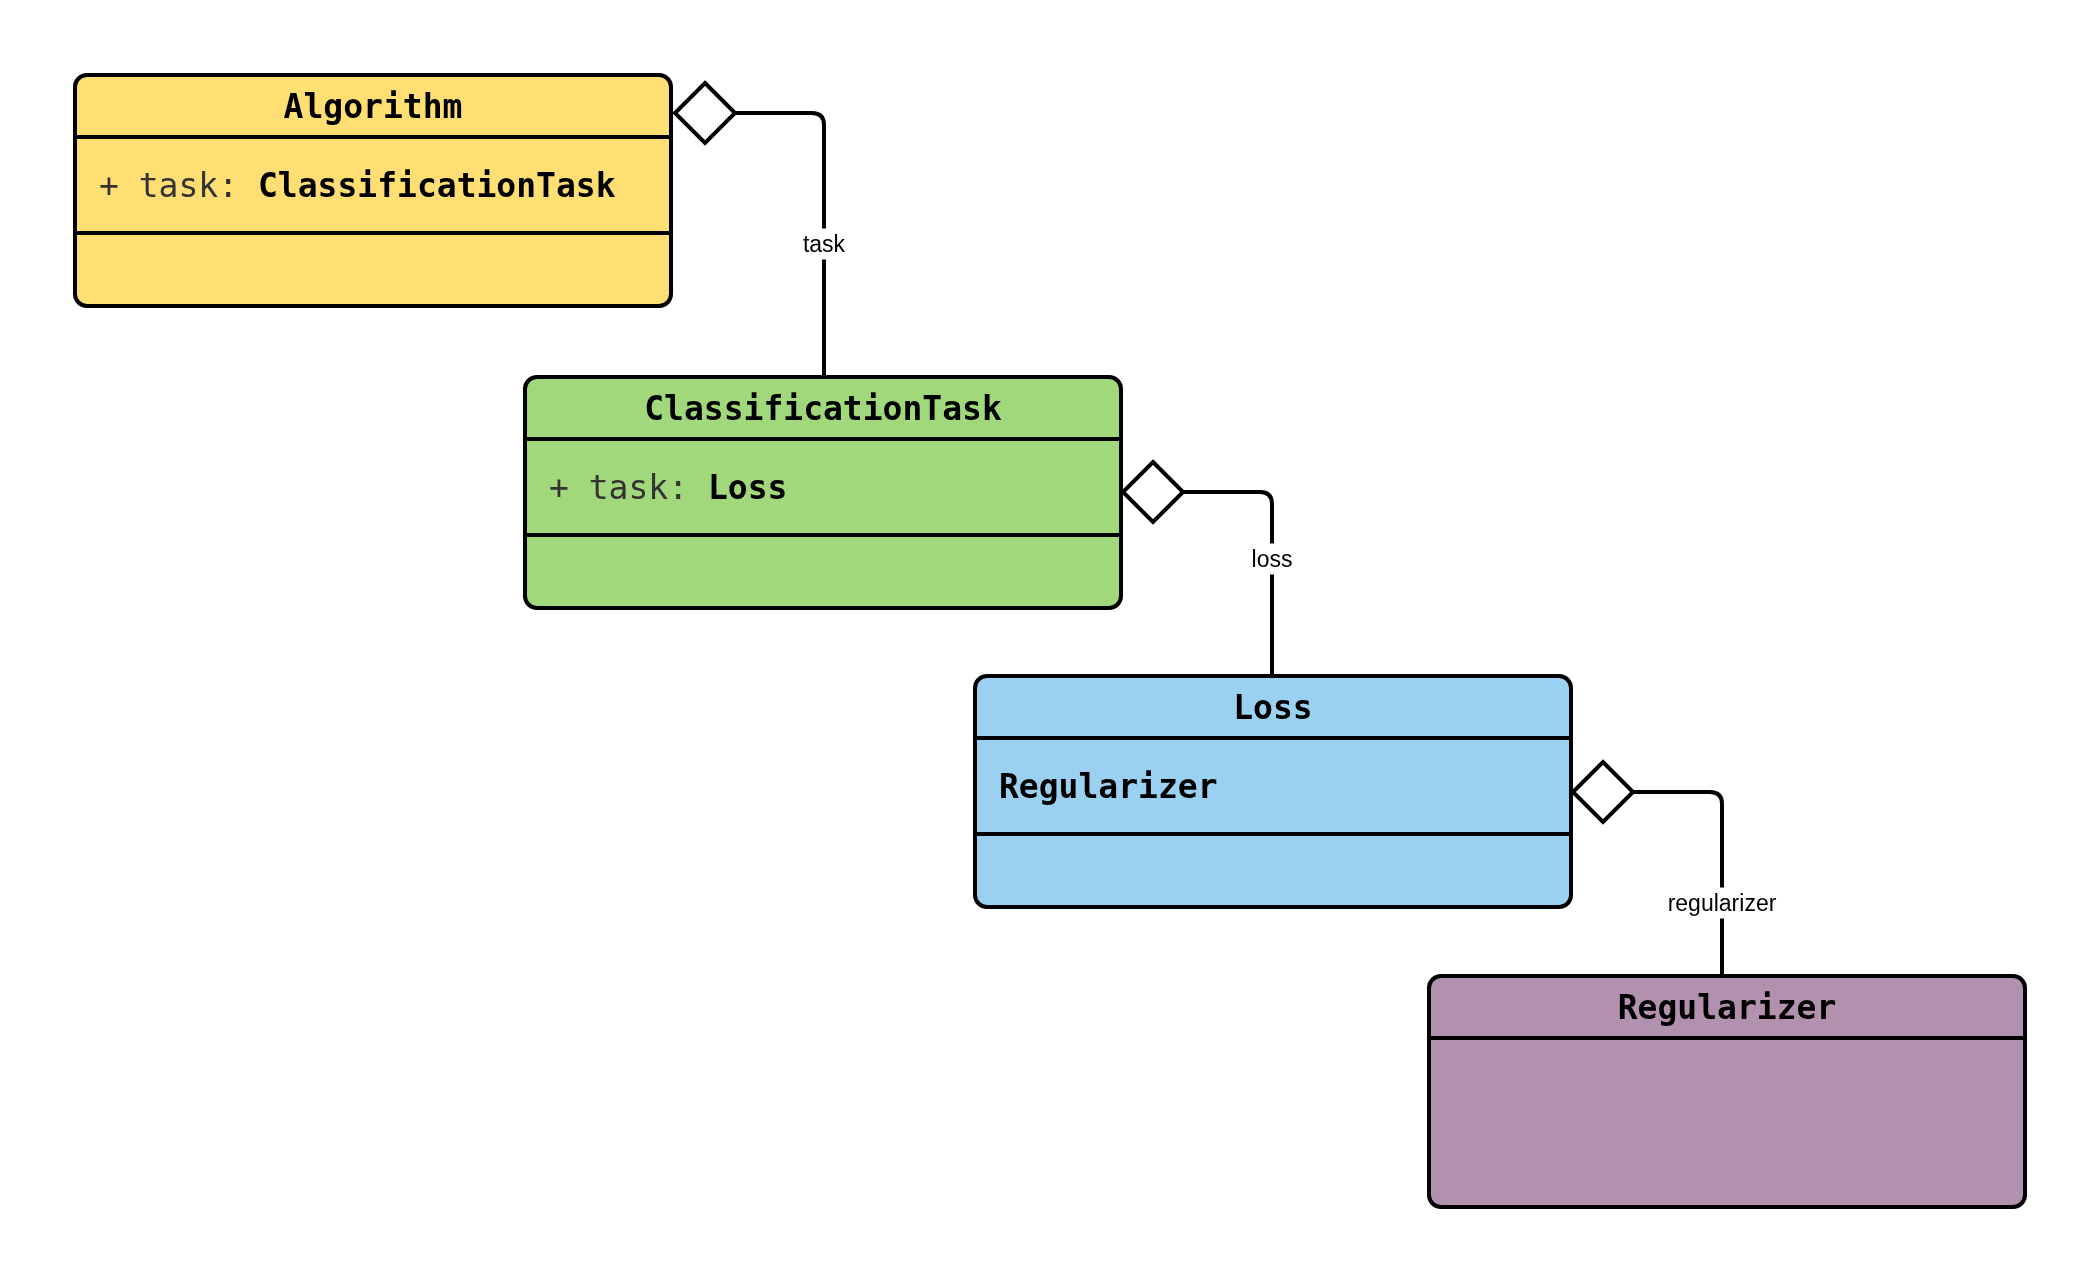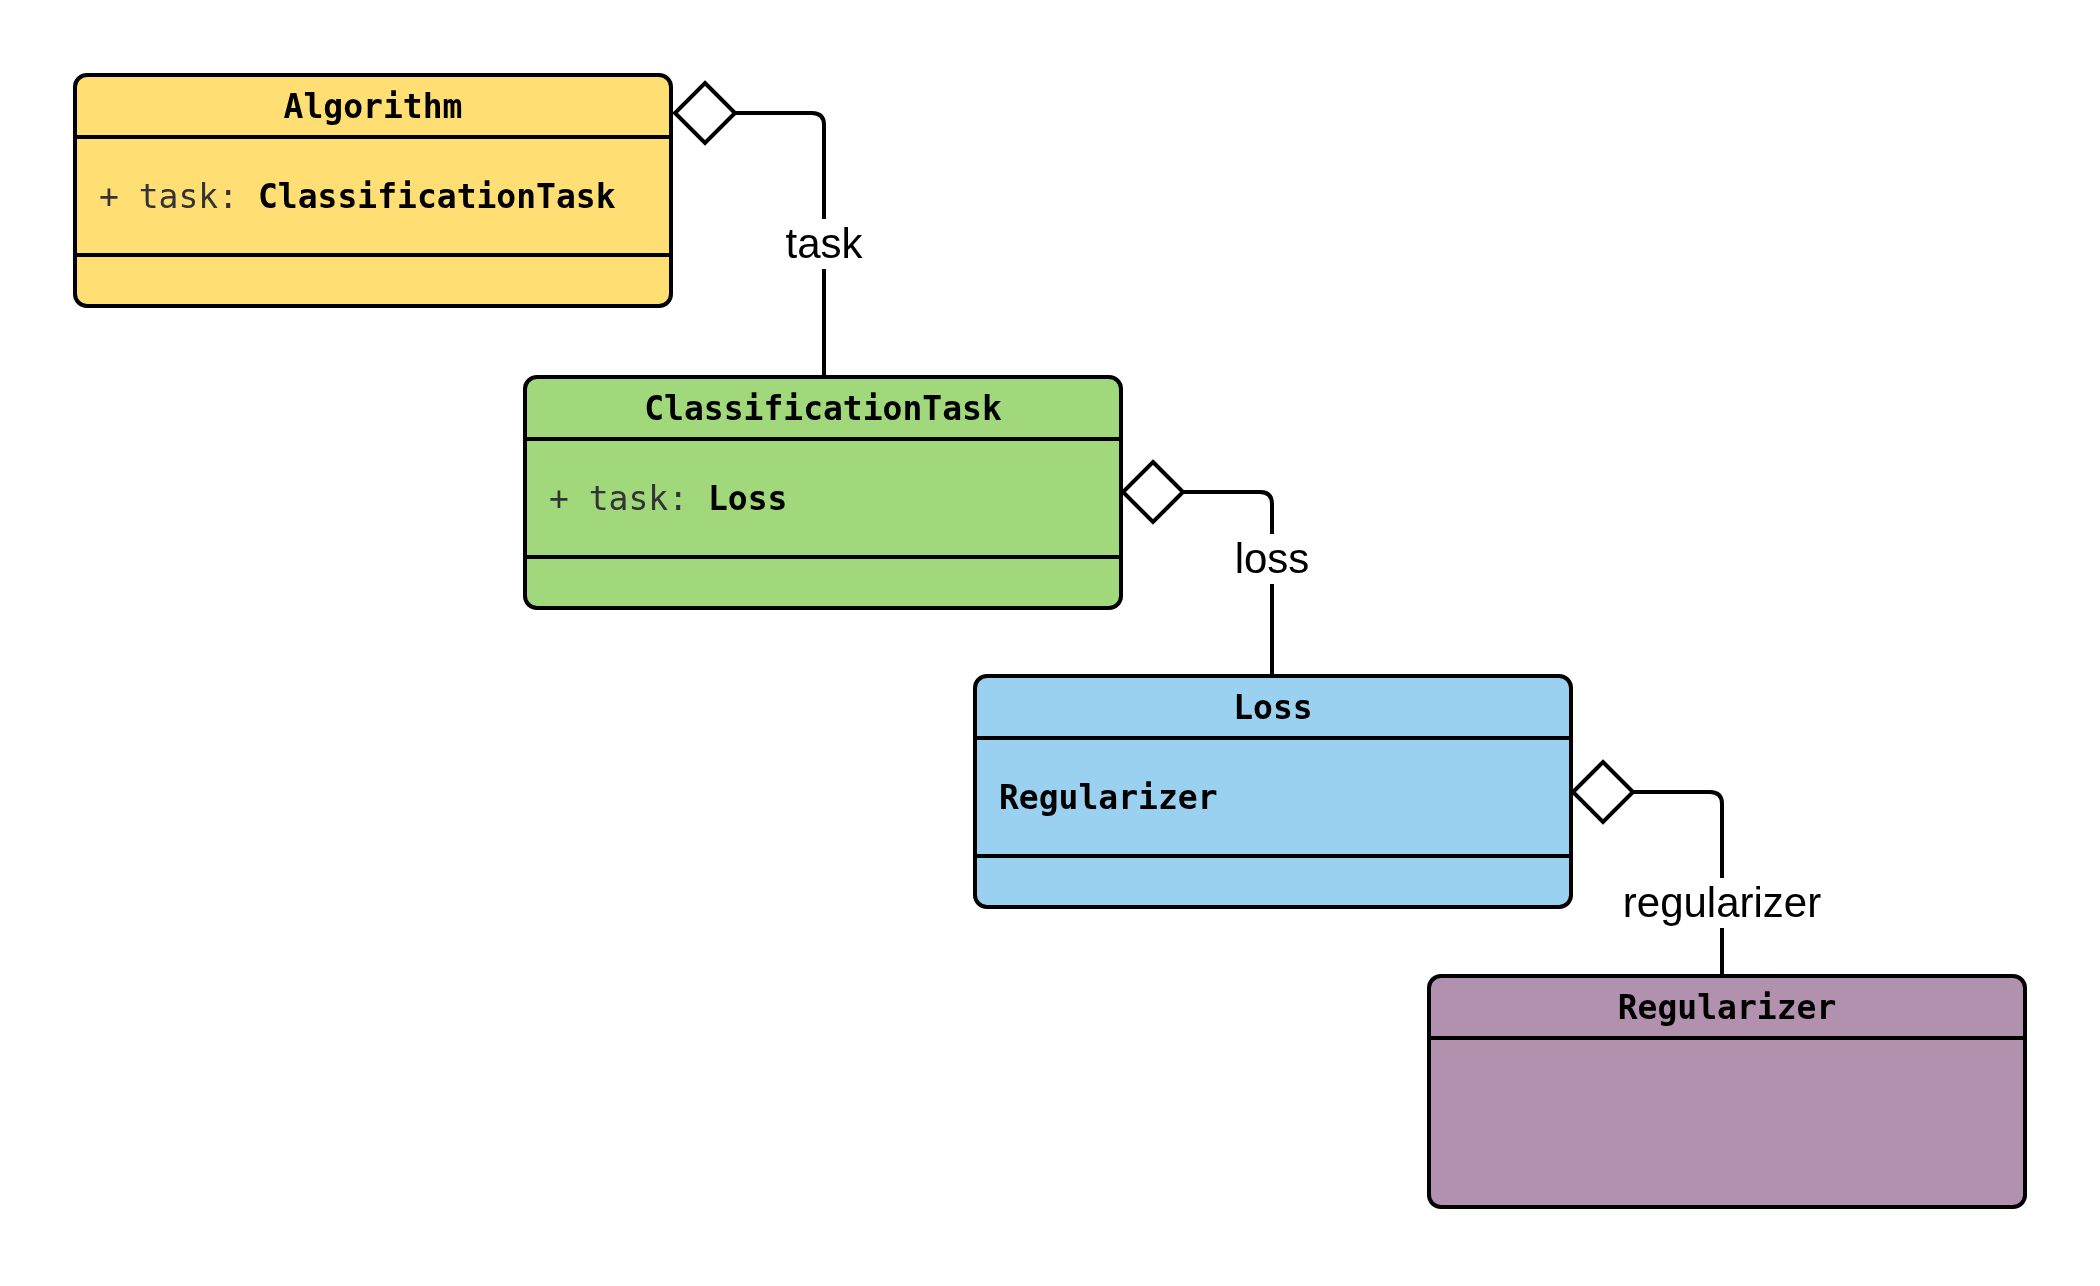--- a/index.html
+++ b/index.html
@@ -54,39 +54,39 @@
     font-size: 33px;
     font-weight: bold;
     color: #000000;
   }
   .uml-attr {
     height: 92px;
     flex: 0 0 92px;
     border-bottom: 4px solid #000000;
     display: flex;
     align-items: center;
-    padding: 11px 22px;
+    padding: 0 22px;
     font-size: 33px;
     color: #333333;
     white-space: pre;
   }
   .attr-type {
     font-weight: bold;
     color: #000000;
   }
   .uml-methods {
     flex: 1 1 auto;
   }
   .edge-label {
     position: absolute;
     transform: translate(-50%, -50%);
     background: #ffffff;
     padding: 4px 8px;
     font-family: "Liberation Sans", sans-serif;
-    font-size: 42px;
+    font-size: 23px;
     line-height: 1;
     color: #000000;
     white-space: nowrap;
   }
   
   .pos-algorithm          { left: 73px;   top: 73px;  }
   .pos-classificationtask { left: 523px;  top: 375px; }
   .pos-loss               { left: 973px;  top: 674px; }
   .pos-regularizer        { left: 1427px; top: 974px; }
   .lbl-task        { left: 824px;  top: 244px; }

